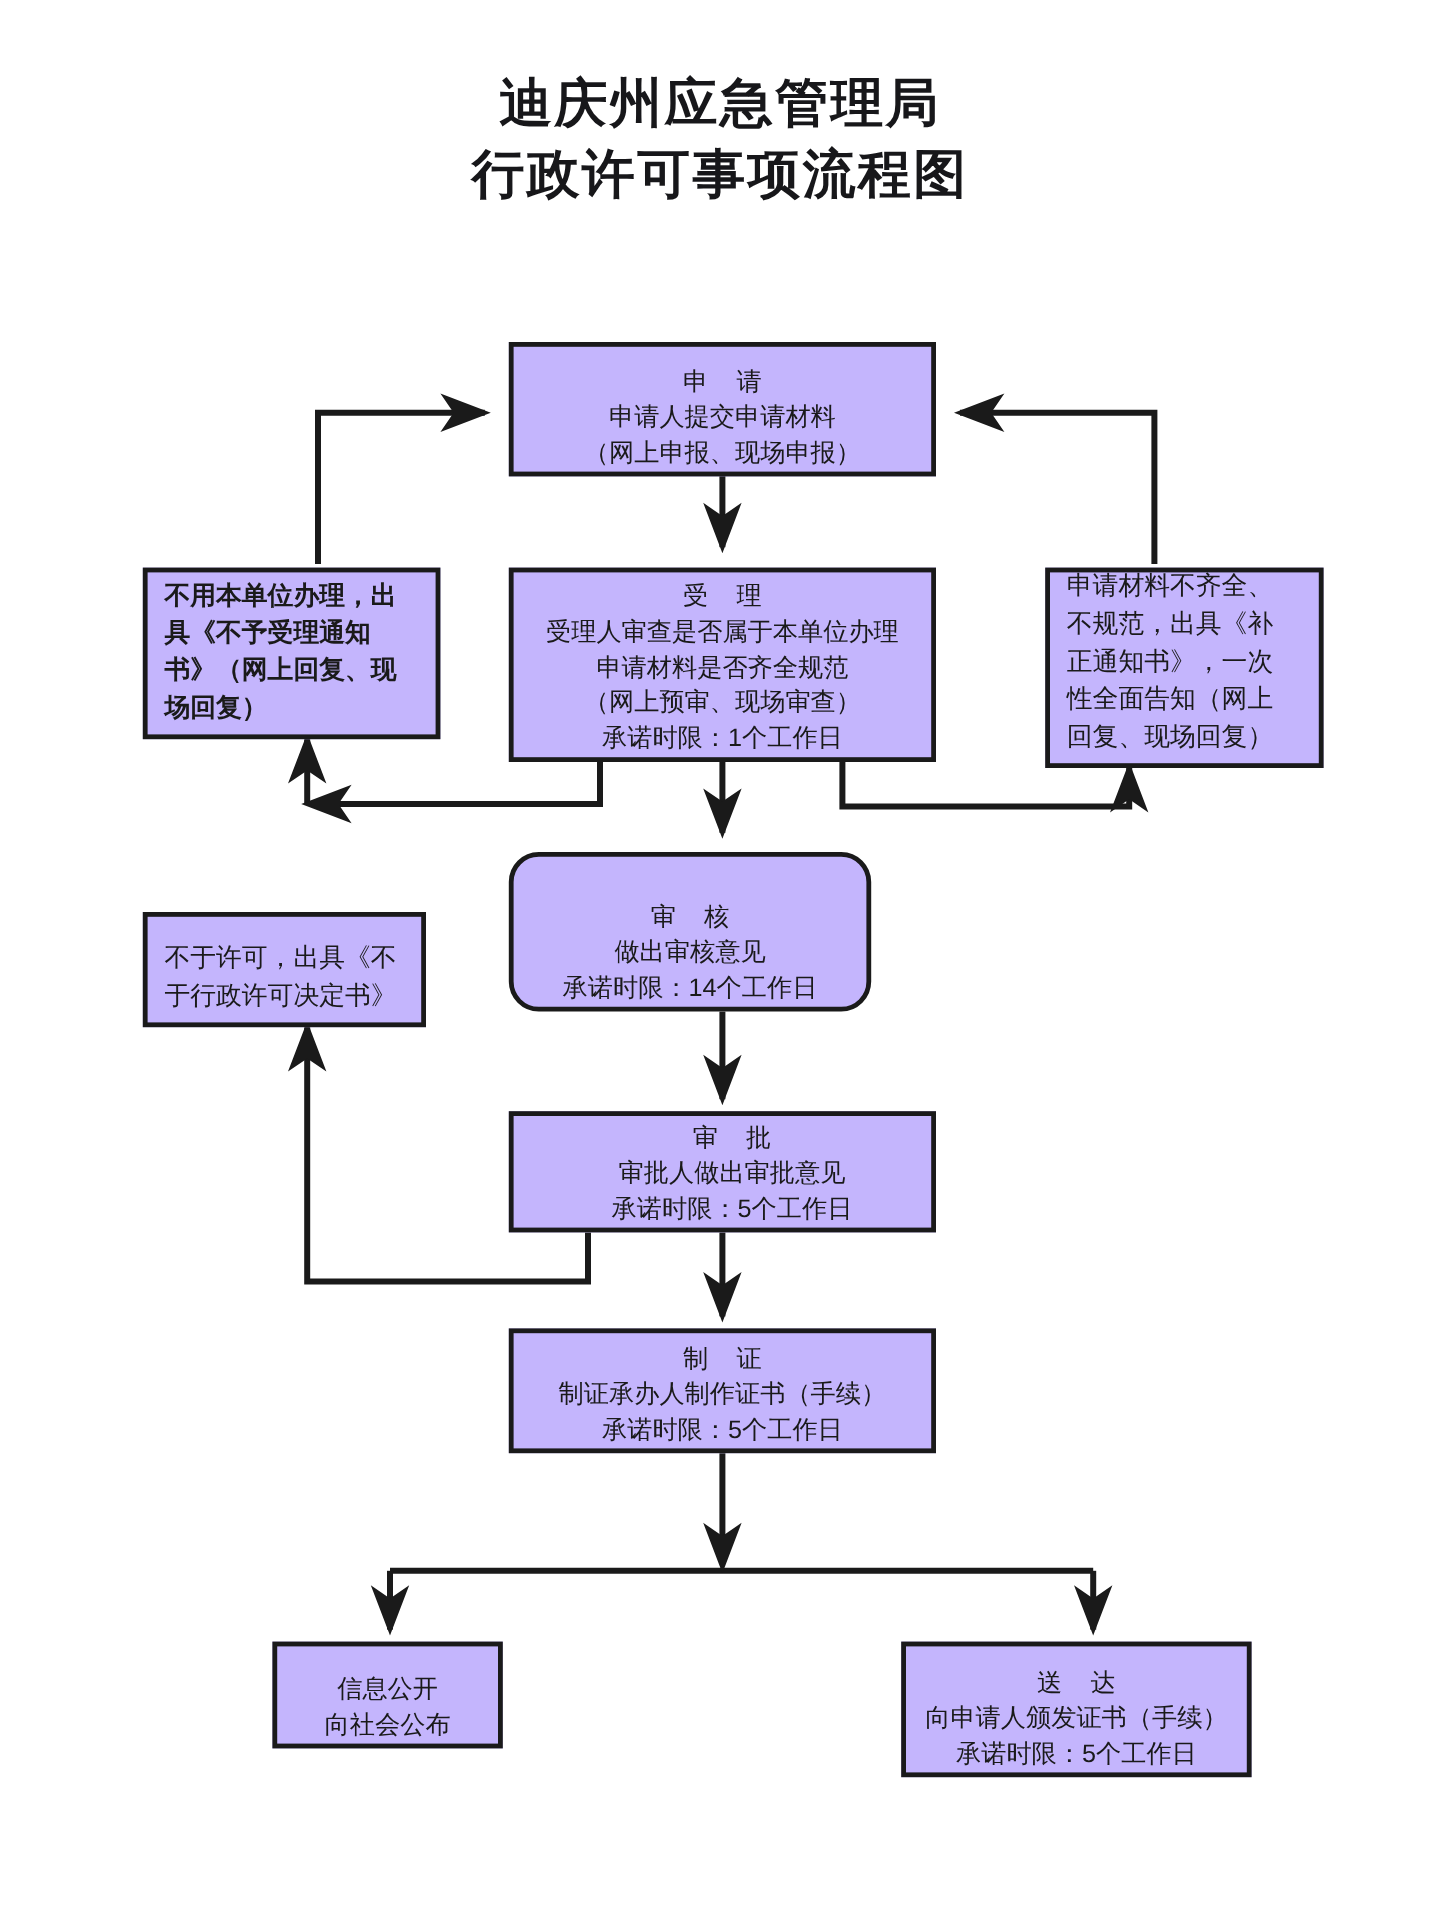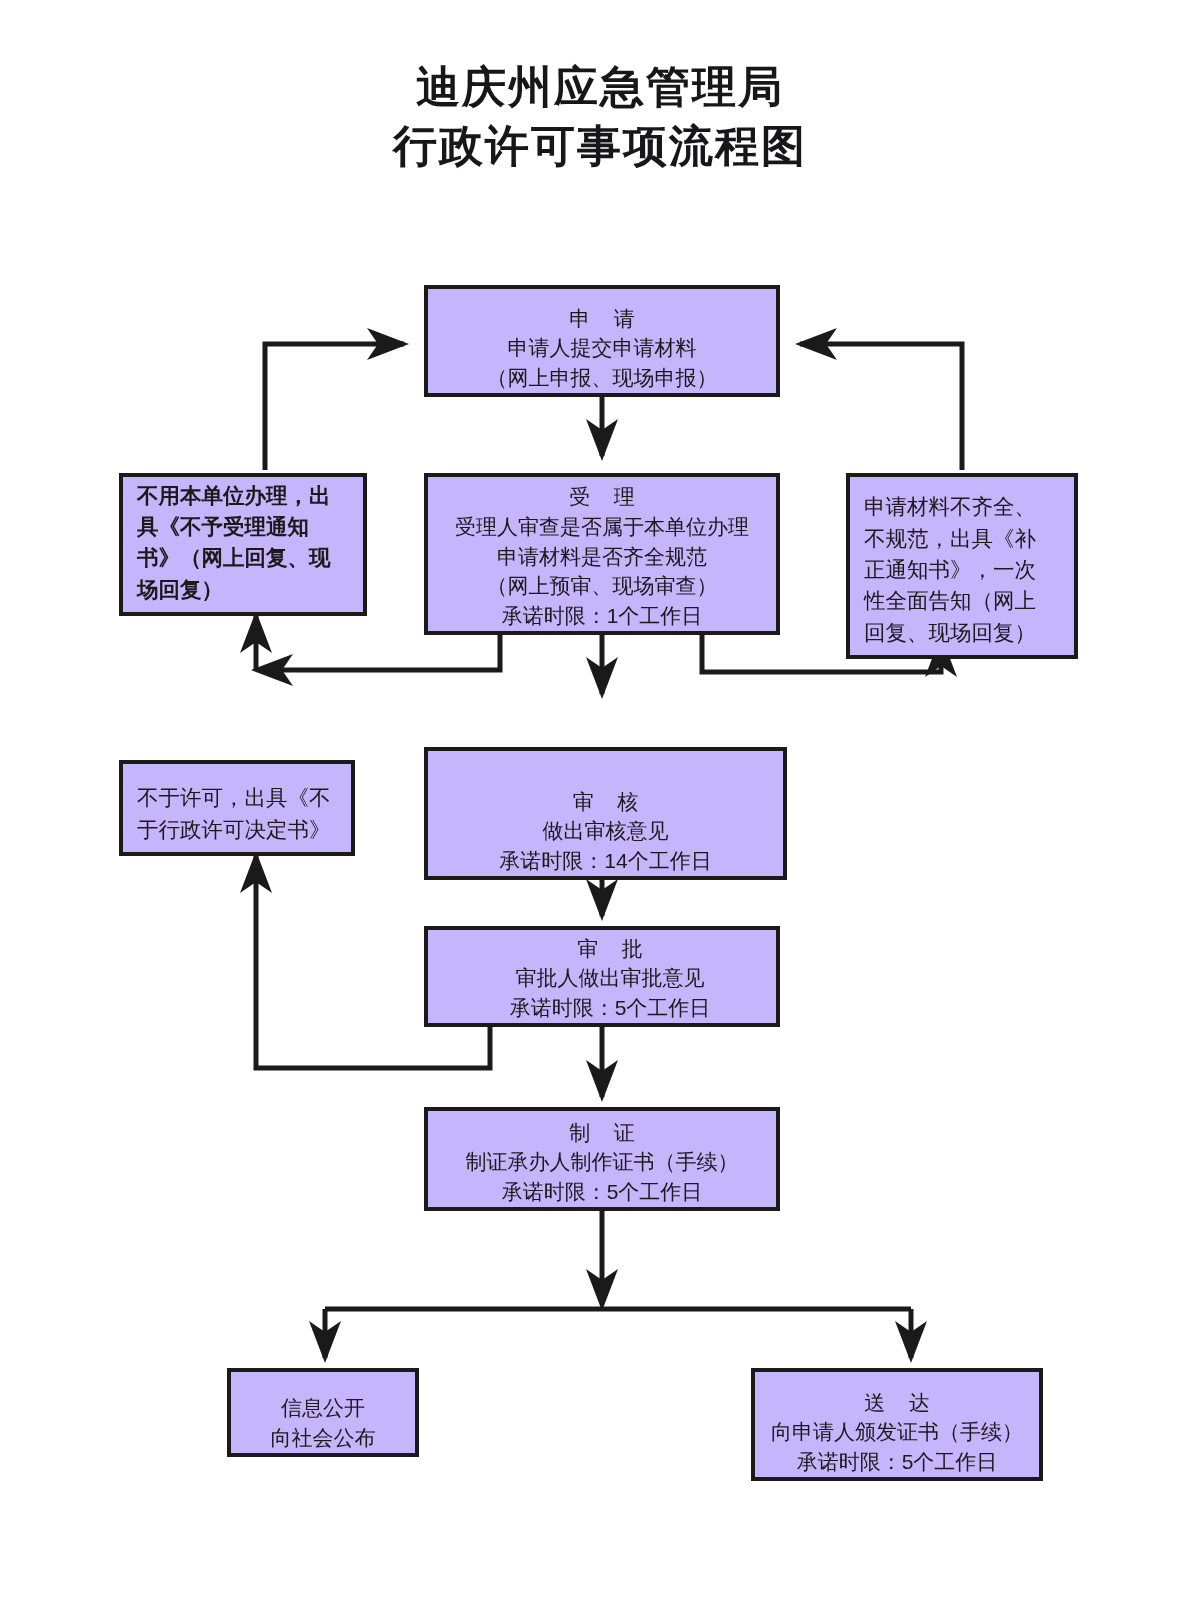--- a/index.html
+++ b/index.html
@@ -151,29 +151,29 @@
     <div class="ln">承诺时限：1个工作日</div>
   </div>
 
   <div class="node justified" style="left:119px; top:473px; width:248px; height:143px;font-weight:bold;">
     <div class="ln">不用本单位办理，出</div>
     <div class="ln">具《不予受理通知</div>
     <div class="ln">书》（网上回复、现</div>
     <div class="ln">场回复）</div>
   </div>
 
-  <div class="node justified" style="left:846px; top:473px; width:232px; height:186px;">
+  <div class="node justified" style="left:871px; top:473px; width:232px; height:167px;">
     <div class="ln">申请材料不齐全、</div>
     <div class="ln">不规范，出具《补</div>
     <div class="ln">正通知书》，一次</div>
     <div class="ln">性全面告知（网上</div>
     <div class="ln">回复、现场回复）</div>
   </div>
 
-  <div class="node centered" style="left:424px; top:747px; width:363px; height:133px;">
+  <div class="node centered" style="left:424px; top:710px; width:302px; height:133px;border-radius:25px;">
     <div class="ln head">审  核</div>
     <div class="ln">做出审核意见</div>
     <div class="ln">承诺时限：14个工作日</div>
   </div>
 
   <div class="node justified" style="left:119px; top:760px; width:236px; height:96px;">
     <div class="ln">不于许可，出具《不</div>
     <div class="ln">于行政许可决定书》</div>
   </div>
 

